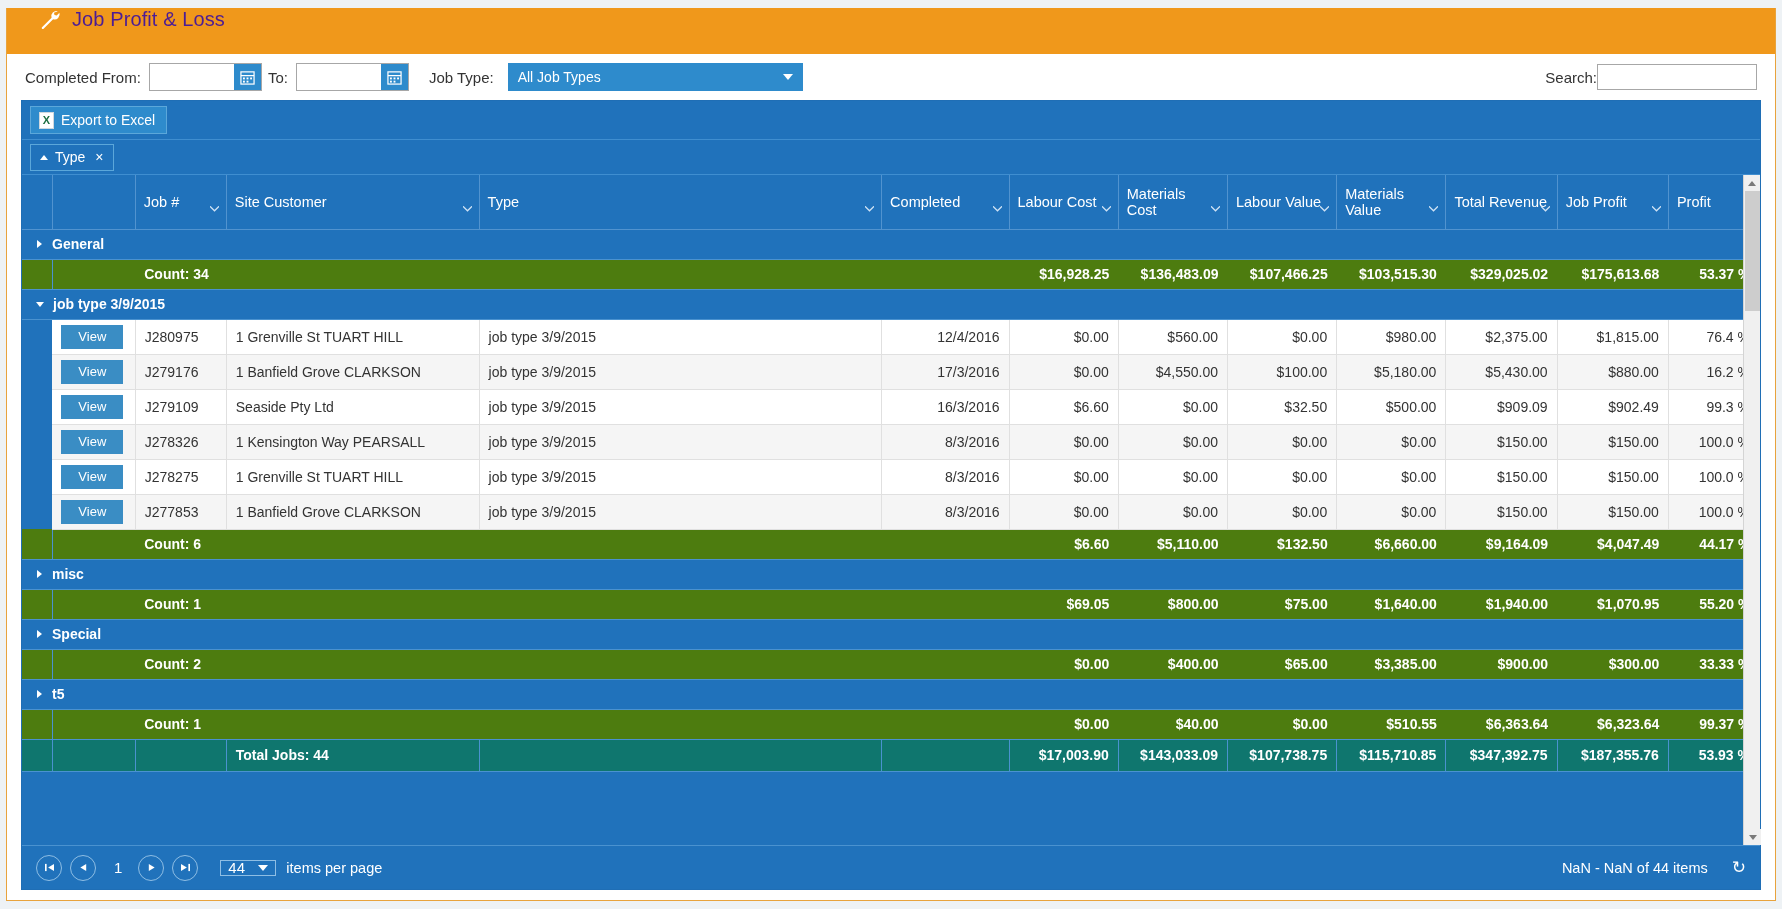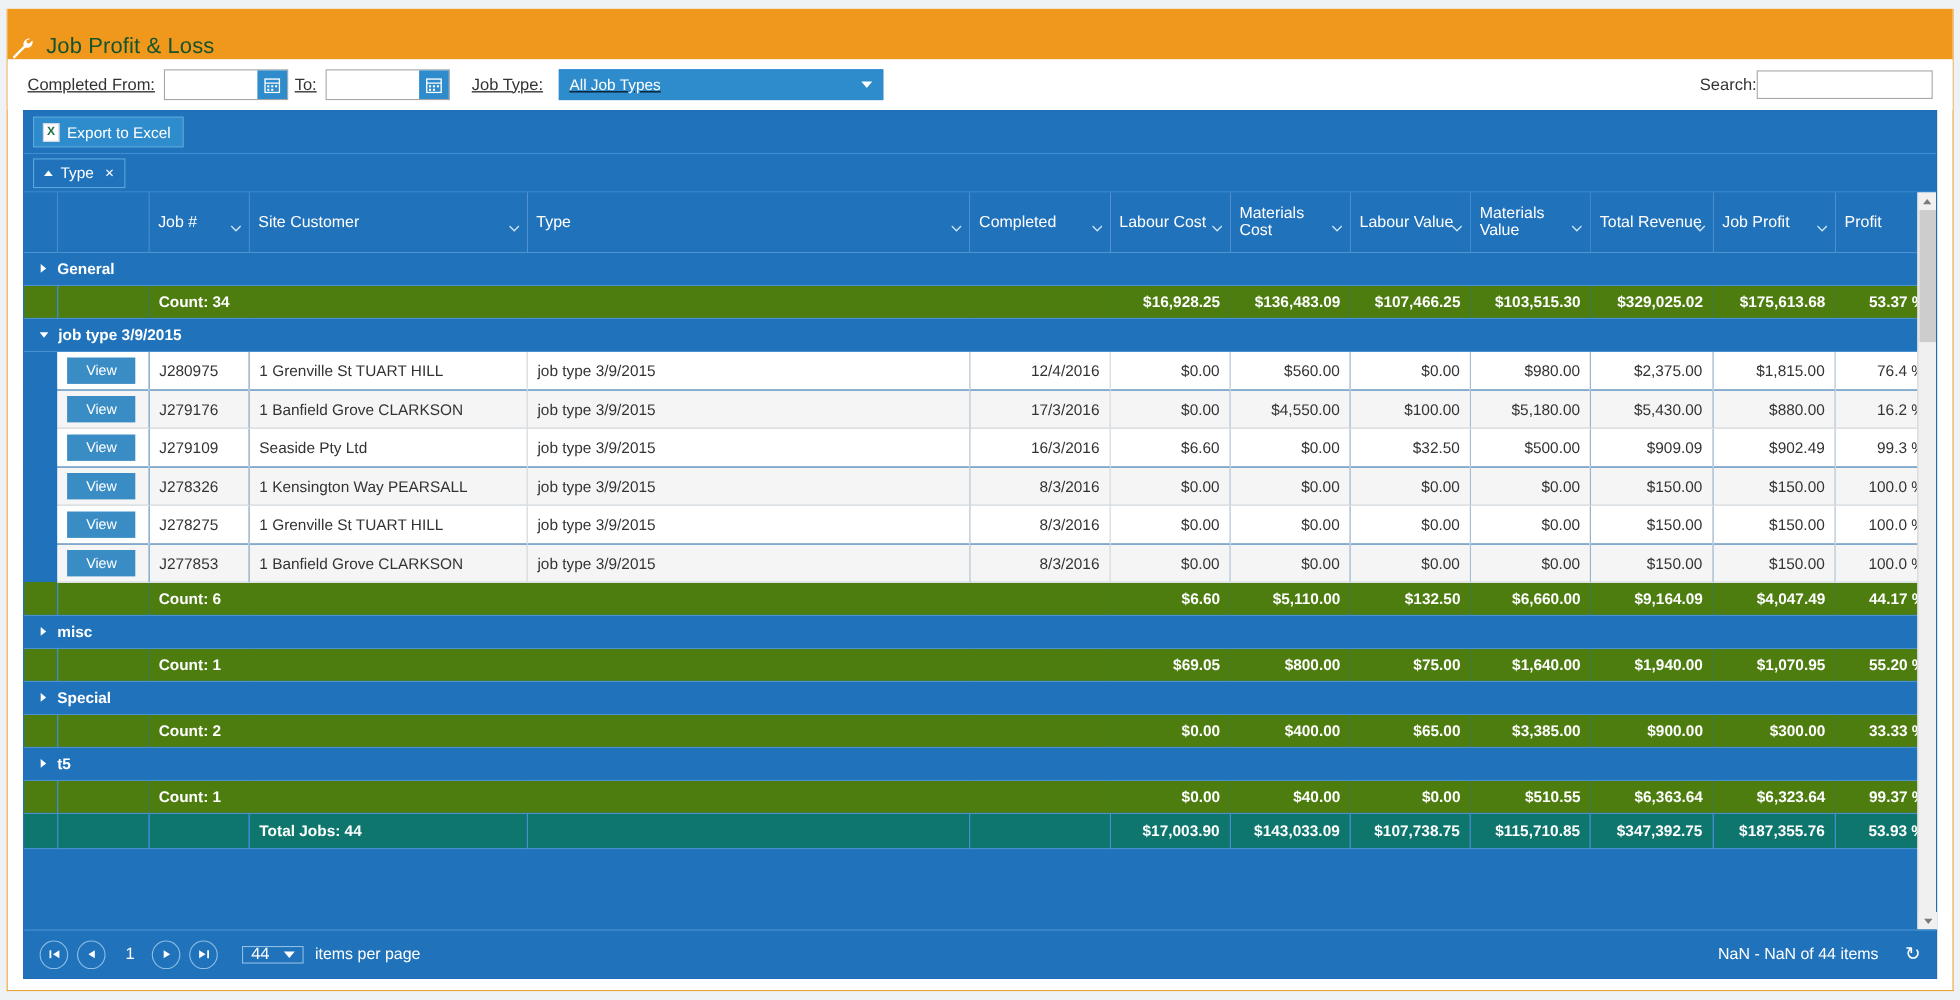--- a/index.html
+++ b/index.html
@@ -17,45 +17,44 @@
     background: #ffffff;
     border: 1px solid #e8a33d;
     border-top: none;
     display: flex;
     flex-direction: column;
   }
   
   .titlebar {
     height: 46px;
     background: #f0981b;
-    color: #14532d;
-    display: flex;
-    align-items: flex-end;
-    padding-left: 2px;
+    color: #4c1d95;
+    display: flex;
+    align-items: flex-start;
+    padding-left: 32px;
     flex: 0 0 46px;
   }
   .titlebar .wrench {
     width: 22px; height: 22px;
     margin-right: 11px;
     display: inline-block;
   }
   .titlebar .title {
     font-size: 20px;
     letter-spacing: .1px;
   }
   
   .filterbar {
     height: 46px;
     flex: 0 0 46px;
     background: #ffffff;
     display: flex;
     align-items: center;
     padding: 0 14px 0 18px;
     position: relative;
-    text-decoration: underline;
   }
   .filterbar .lbl {
     font-size: 15px;
     color: #333;
     white-space: nowrap;
   }
   .datewrap {
     display: flex;
     align-items: stretch;
     height: 28px;

